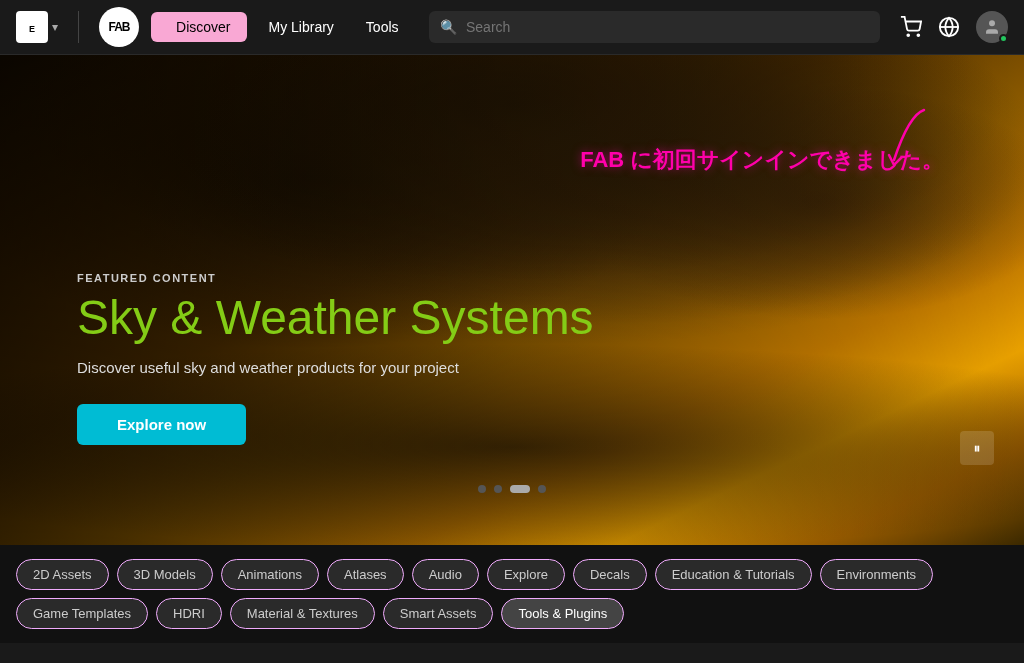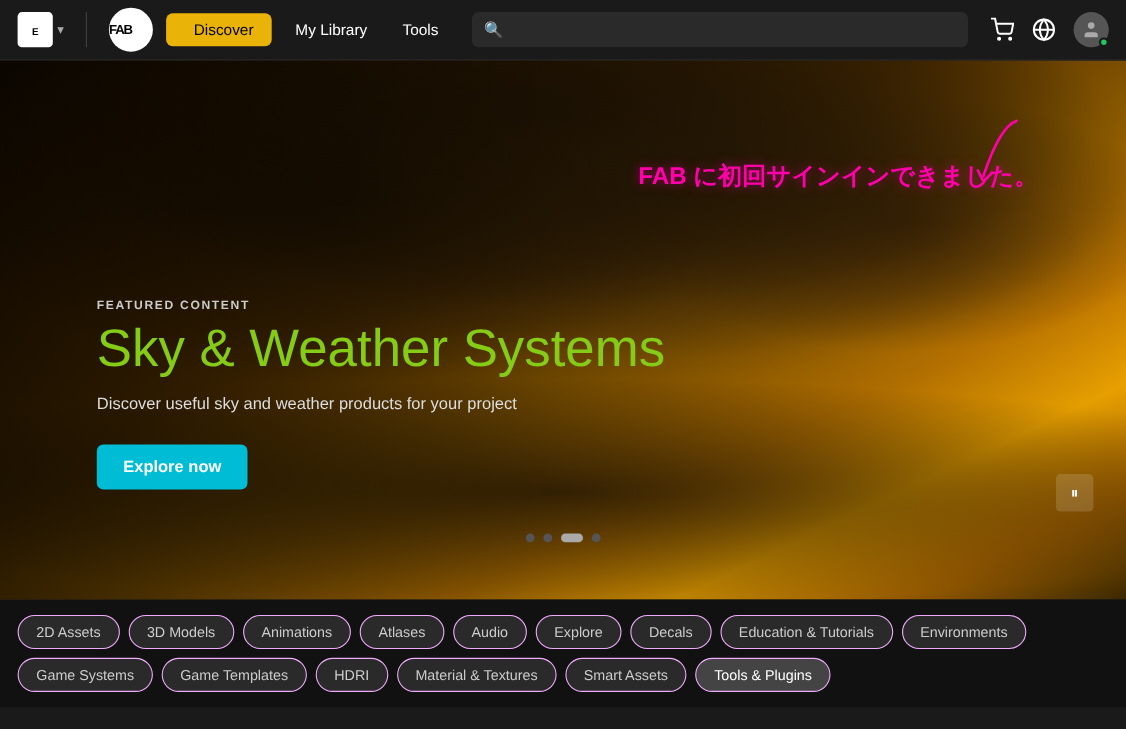--- a/index.html
+++ b/index.html
@@ -49,37 +49,37 @@
       background: #444;
       margin: 0 8px;
     }
     .fab-logo {
       width: 40px;
       height: 40px;
       background: #fff;
       border-radius: 50%;
       display: flex;
       align-items: center;
-      justify-content: flex-start;
+      justify-content: center;
       font-weight: 900;
       font-size: 12px;
       color: #000;
       letter-spacing: -1px;
     }
     .nav-btn {
       background: #2a2a2a;
       border: none;
       color: #fff;
       padding: 7px 16px;
       border-radius: 6px;
       font-size: 14px;
       cursor: pointer;
     }
     .nav-btn.active {
-      background: #eab308;
+      background: #f9a8d4;
       color: #000;
       padding-left: 25px;
     }
     .nav-btn-text {
       background: none;
       border: none;
       color: #fff;
       padding: 7px 10px;
       font-size: 14px;
       cursor: pointer;
@@ -181,21 +181,21 @@
     }
     .hero-overlay {
       position: absolute;
       top: 0; left: 0;
       width: 100%; height: 100%;
       background: linear-gradient(to right, rgba(0,0,0,0.6) 0%, rgba(0,0,0,0.2) 50%, transparent 100%);
     }
     .hero-content {
       position: absolute;
       bottom: 100px;
-      left: 88px;
+      left: 77px;
       max-width: 520px;
     }
     .featured-label {
       font-size: 11px;
       font-weight: 700;
       letter-spacing: 1.5px;
       color: #ccc;
       text-transform: uppercase;
       margin-bottom: 8px;
     }
@@ -208,21 +208,21 @@
     }
     .hero-desc {
       font-size: 15px;
       color: #ddd;
       margin-bottom: 28px;
     }
     .explore-btn {
       background: #00bcd4;
       border: none;
       color: #fff;
-      padding: 12px 24px;
+      padding: 12px 40px;
       border-radius: 6px;
       font-size: 15px;
       font-weight: 600;
       cursor: pointer;
     }
 
     
     .pause-btn {
       position: absolute;
       bottom: 80px;
@@ -332,20 +332,21 @@
   </button>
   <button class="nav-btn-text">
     <span>My Library</span>
   </button>
   <button class="nav-btn-text">
     <span>Tools</span>
   </button>
 
   <div class="search-bar">
     <span class="search-icon">🔍</span>
+    <input class="search-input" type="text" placeholder="Search" style="">
   </div>
 
   <div class="nav-actions">
     <button class="nav-icon-btn">
       <svg width="22" height="22" viewBox="0 0 24 24" fill="none" stroke="white" stroke-width="2">
         <circle cx="9" cy="21" r="1"></circle>
           <circle cx="20" cy="21" r="1"></circle>
         <path d="M1 1h4l2.68 13.39a2 2 0 0 0 2 1.61h9.72a2 2 0 0 0 2-1.61L23 6H6"></path>
       </svg>
     </button>
@@ -403,19 +404,18 @@
 <div class="categories">
 <button class="pill">2D Assets</button>
     <button class="pill">3D Models</button>
     <button class="pill">Animations</button>
     <button class="pill">Atlases</button>
     <button class="pill">Audio</button>
     <button class="pill">Explore</button>
     <button class="pill">Decals</button>
     <button class="pill">Education &amp; Tutorials</button>
     <button class="pill">Environments</button>
-    <button class="pill">Game Systems</button>
     <button class="pill">Game Templates</button>
     <button class="pill">HDRI</button>
     <button class="pill">Material &amp; Textures</button>
     <button class="pill">Smart Assets</button>
     <button class="pill active">Tools &amp; Plugins</button>
   </div>
 
 </body></html>

